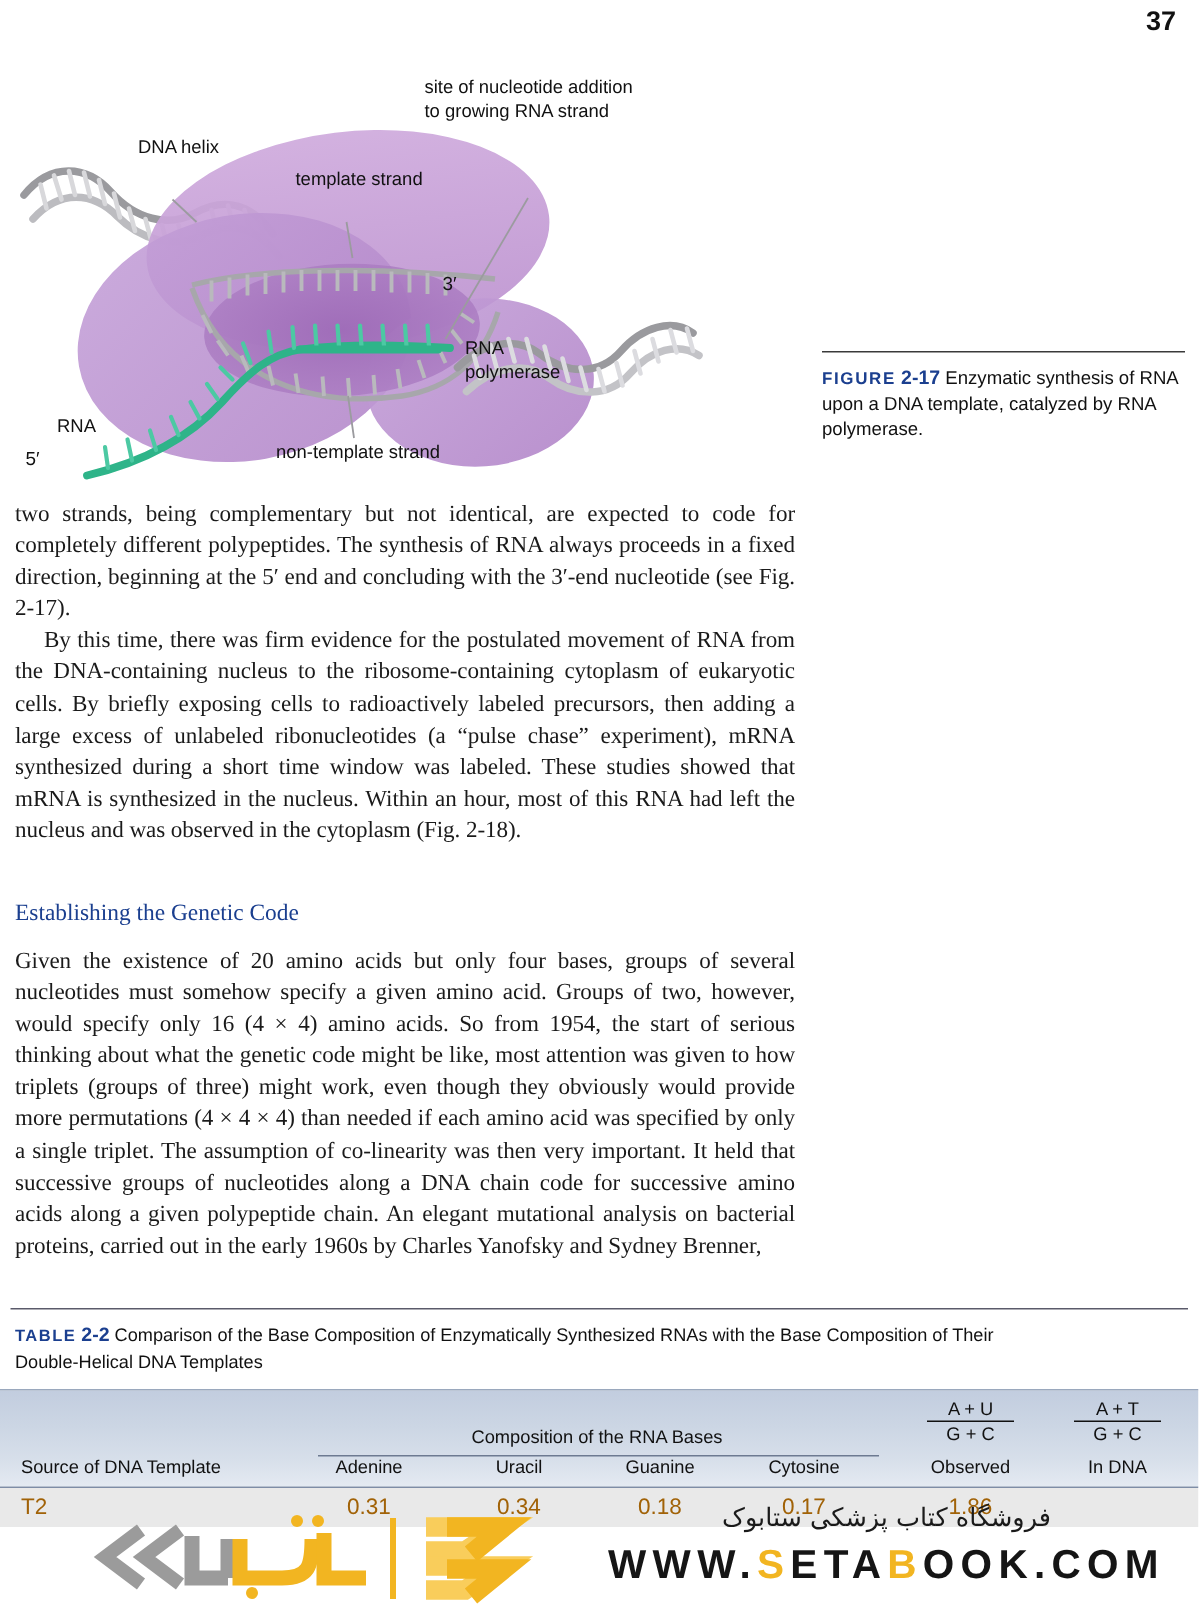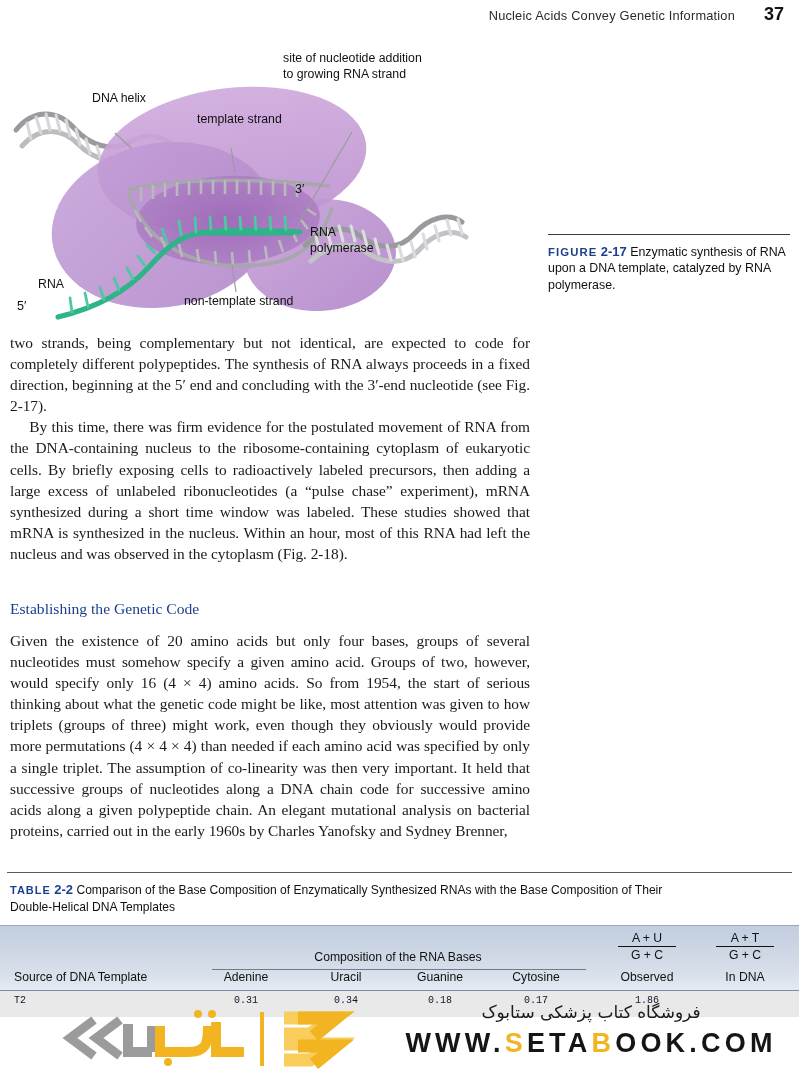--- a/index.html
+++ b/index.html
@@ -215,23 +215,23 @@
   .tbl-body {
     position: relative;
     width: 799px;
     height: 26px;
     background: #e9e9e9;
     overflow: hidden;
   }
   .tbl-body .rcell {
     position: absolute;
     top: 4px;
-    font-family: Liberation Mono, monospace;
-    font-size: 10px;
-    color: #0f172a;
+    font-family: Liberation Sans, sans-serif;
+    font-size: 15px;
+    color: #a16207;
     text-align: center;
   }
   .tbl-body .r-source { left: 14px; text-align: left; }
   .tbl-body .r-val { width: 100px; }
   .tbl-body .r-ratio { width: 110px; }
 
   
   #footer-watermark {
     position: absolute;
     left: 0;
@@ -279,21 +279,20 @@
     letter-spacing: 4.2px;
     color: #151515;
     white-space: nowrap;
   }
   #brand-url .hl { color: #f2b521; }
 </style>
 </head>
 <body>
 
 <div id="running-head">
-  <div class="rh-title">Nucleic Acids Convey Genetic Information</div>
   <div class="rh-page">37</div>
 </div>
 
 <div id="figure-block">
   <svg id="figure-svg" width="540" height="295" viewBox="0 0 540 295">
     <defs>
       <linearGradient id="polyLight" x1="0" y1="0" x2="0" y2="1">
         <stop offset="0%" stop-color="#cfabdd"></stop>
         <stop offset="100%" stop-color="#bd93d0"></stop>
       </linearGradient>

